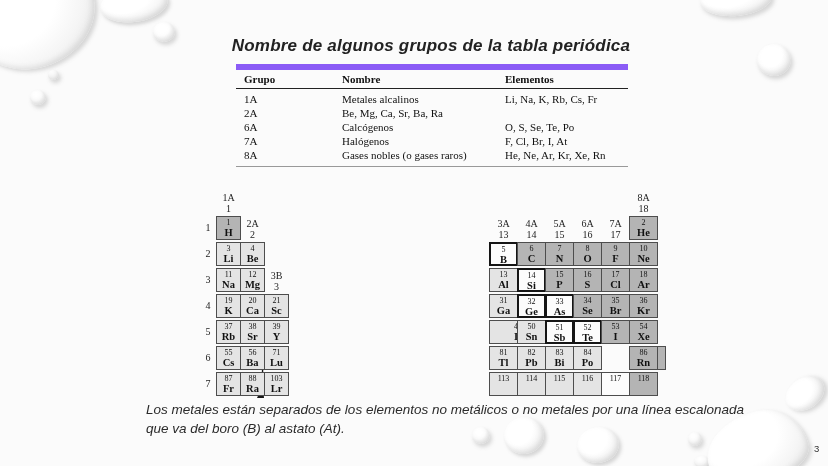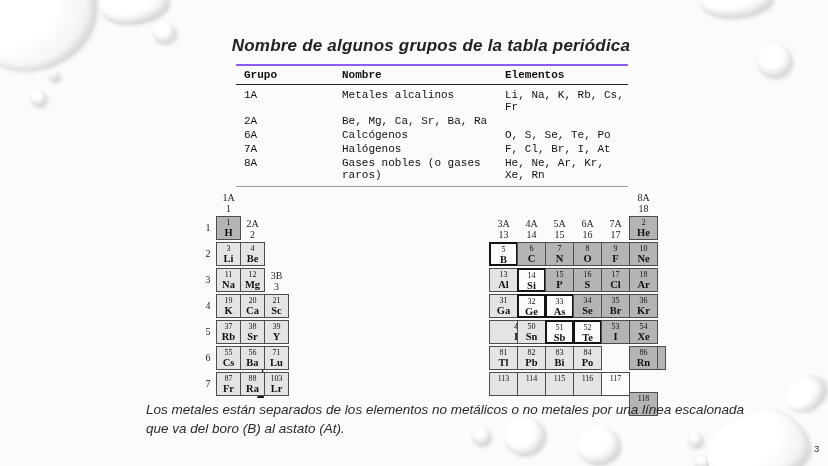--- a/index.html
+++ b/index.html
@@ -17,22 +17,22 @@
   .drop.blob{ border-radius: 58% 42% 55% 45% / 55% 62% 38% 45%; }
   
   .title{
     position:absolute; left:226px; top:36px; width:410px;
     font-style:italic; font-weight:600; font-size:17px; text-align:center; color:#222;
     letter-spacing:0.2px;
   }
   
   .gtable{
     position:absolute; left:236px; top:64px; width:392px;
-    font-family:Liberation Mono, monospace; font-size:11px; color:#111;
-    border-top:2px solid #8b5cf6; border-bottom:1px solid #999;
+    font-family:Liberation Serif, serif; font-size:11px; color:#111;
+    border-top:6px solid #8b5cf6; border-bottom:1px solid #999;
   }
   .gt-row{ display:grid; grid-template-columns:106px 163px 123px; }
   .gt-head{ font-weight:bold; padding:3px 0 3px 0; border-bottom:1.5px solid #222; }
   .gt-body{ padding:3px 0 4px 0; }
   .gt-body .gt-row > div{ padding:1px 0; }
   .gt-row > div:first-child{ padding-left:8px; }
   
   .ptable{ position:absolute; font-family:"Liberation Serif", serif; color:#111; }
   .cell{
     position:absolute; box-sizing:border-box;
@@ -340,21 +340,21 @@
       </div>
       <div class="cell c-metal" style="left: 56px; top: 180px; width: 29px; height: 24px;">
         <span class="num">115</span>
       </div>
       <div class="cell c-metal" style="left: 84px; top: 180px; width: 29px; height: 24px;">
         <span class="num">116</span>
       </div>
       <div class="cell c-plain" style="left: 112px; top: 180px; width: 29px; height: 24px;">
         <span class="num">117</span>
       </div>
-      <div class="cell c-nonmetal" style="left: 140px; top: 180px; width: 29px; height: 24px; margin-top: 20px;">
+      <div class="cell c-nonmetal" style="left: 140px; top: 180px; width: 29px; height: 24px;">
         <span class="num">118</span>
       </div>
     </div>
 
   <div class="caption">Los metales están separados de los elementos no metálicos o no metales por una línea escalonada que va del boro (B) al astato (At).</div>
 
   <div class="pagenum">3</div>
 
 </div>
 

